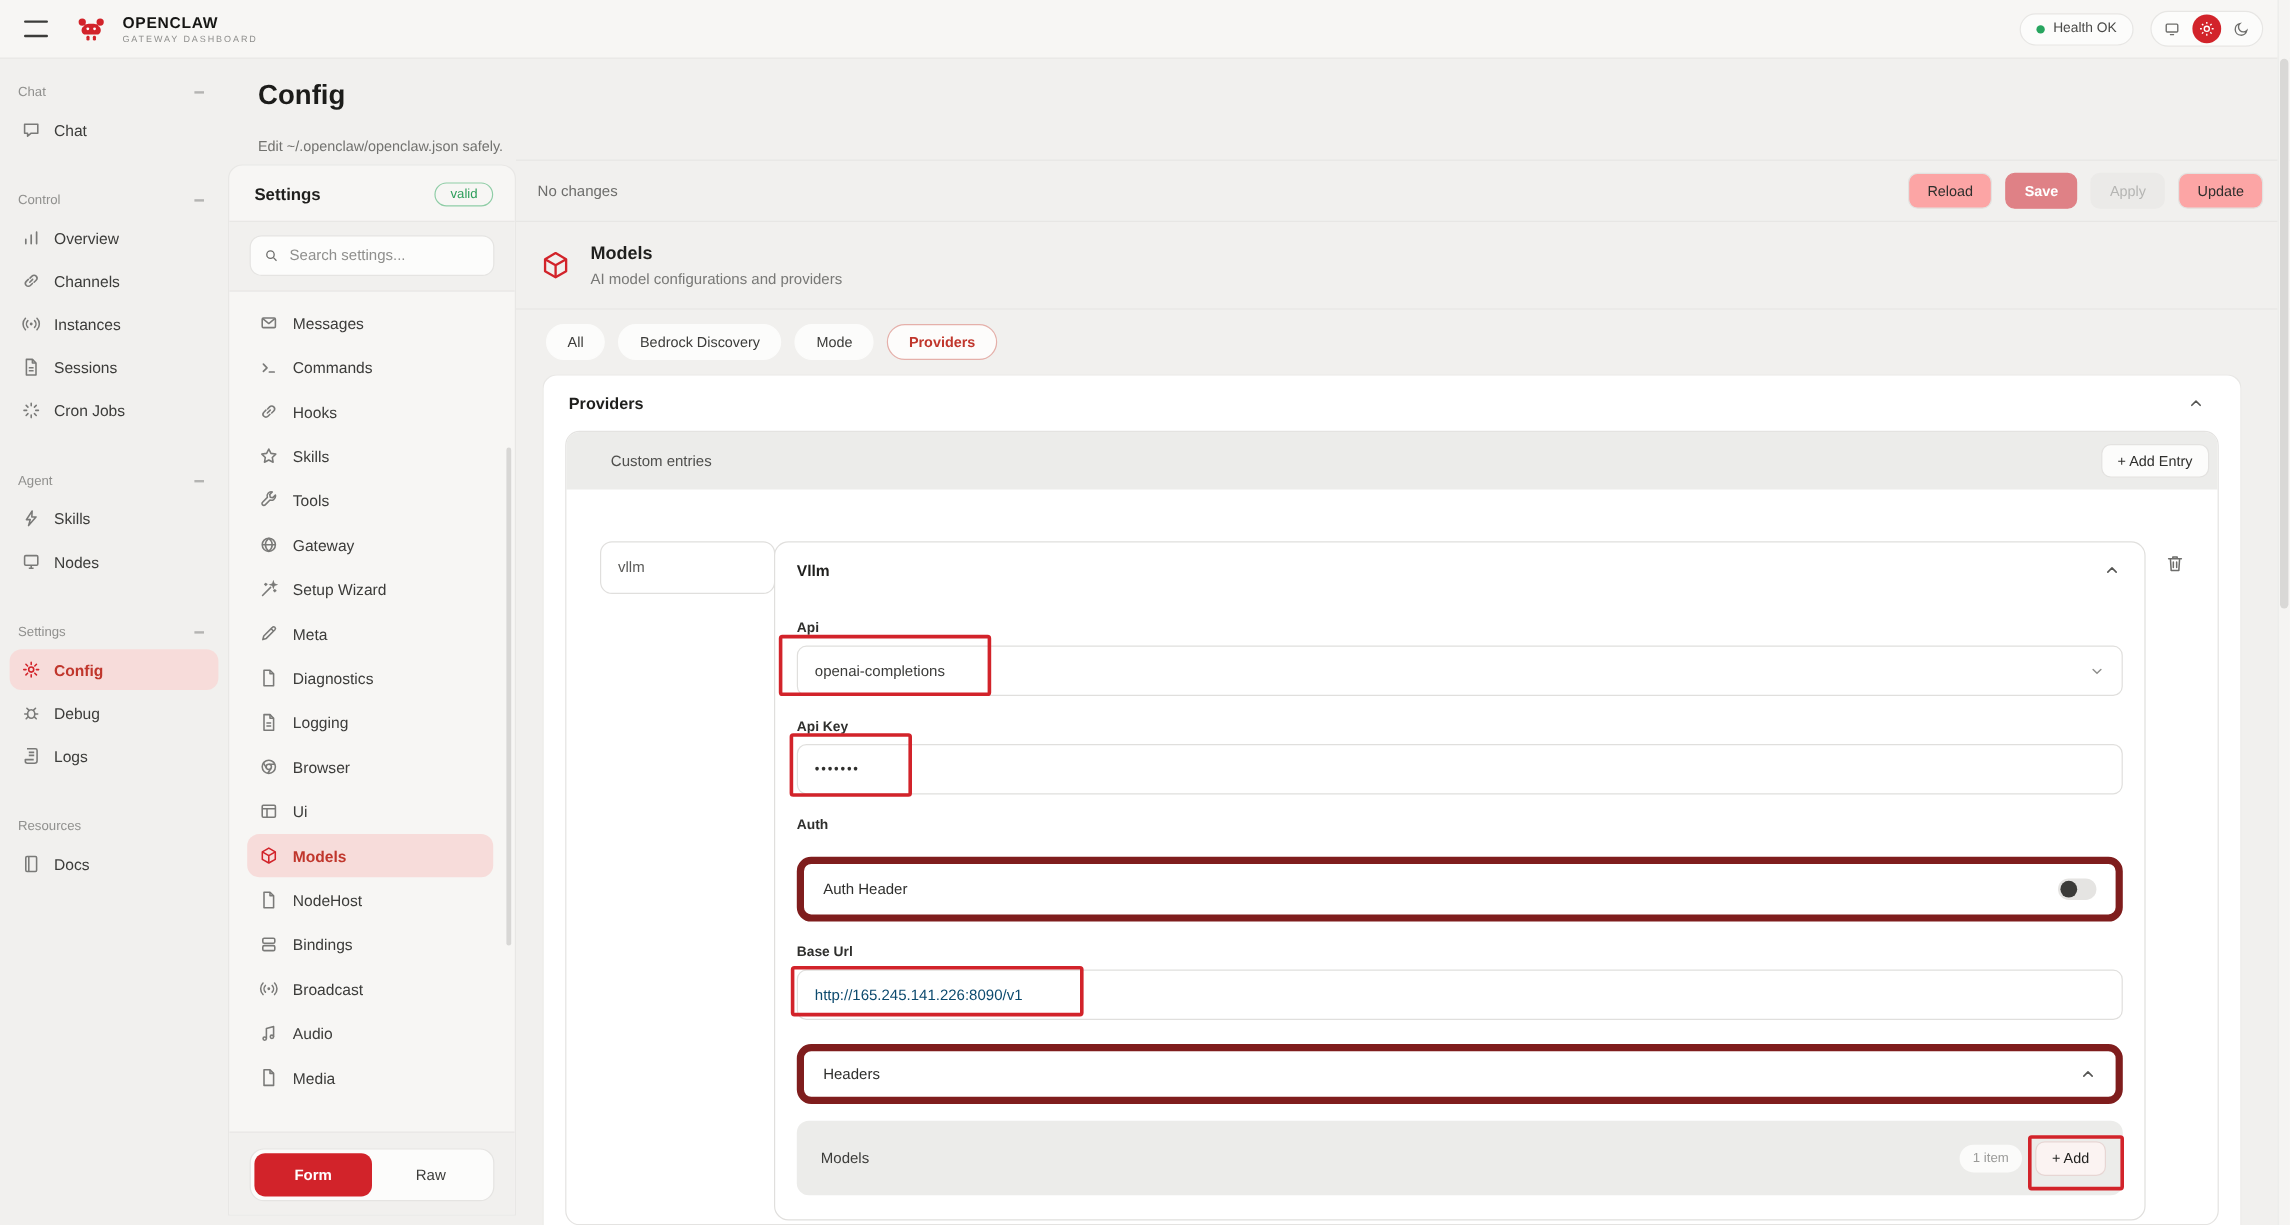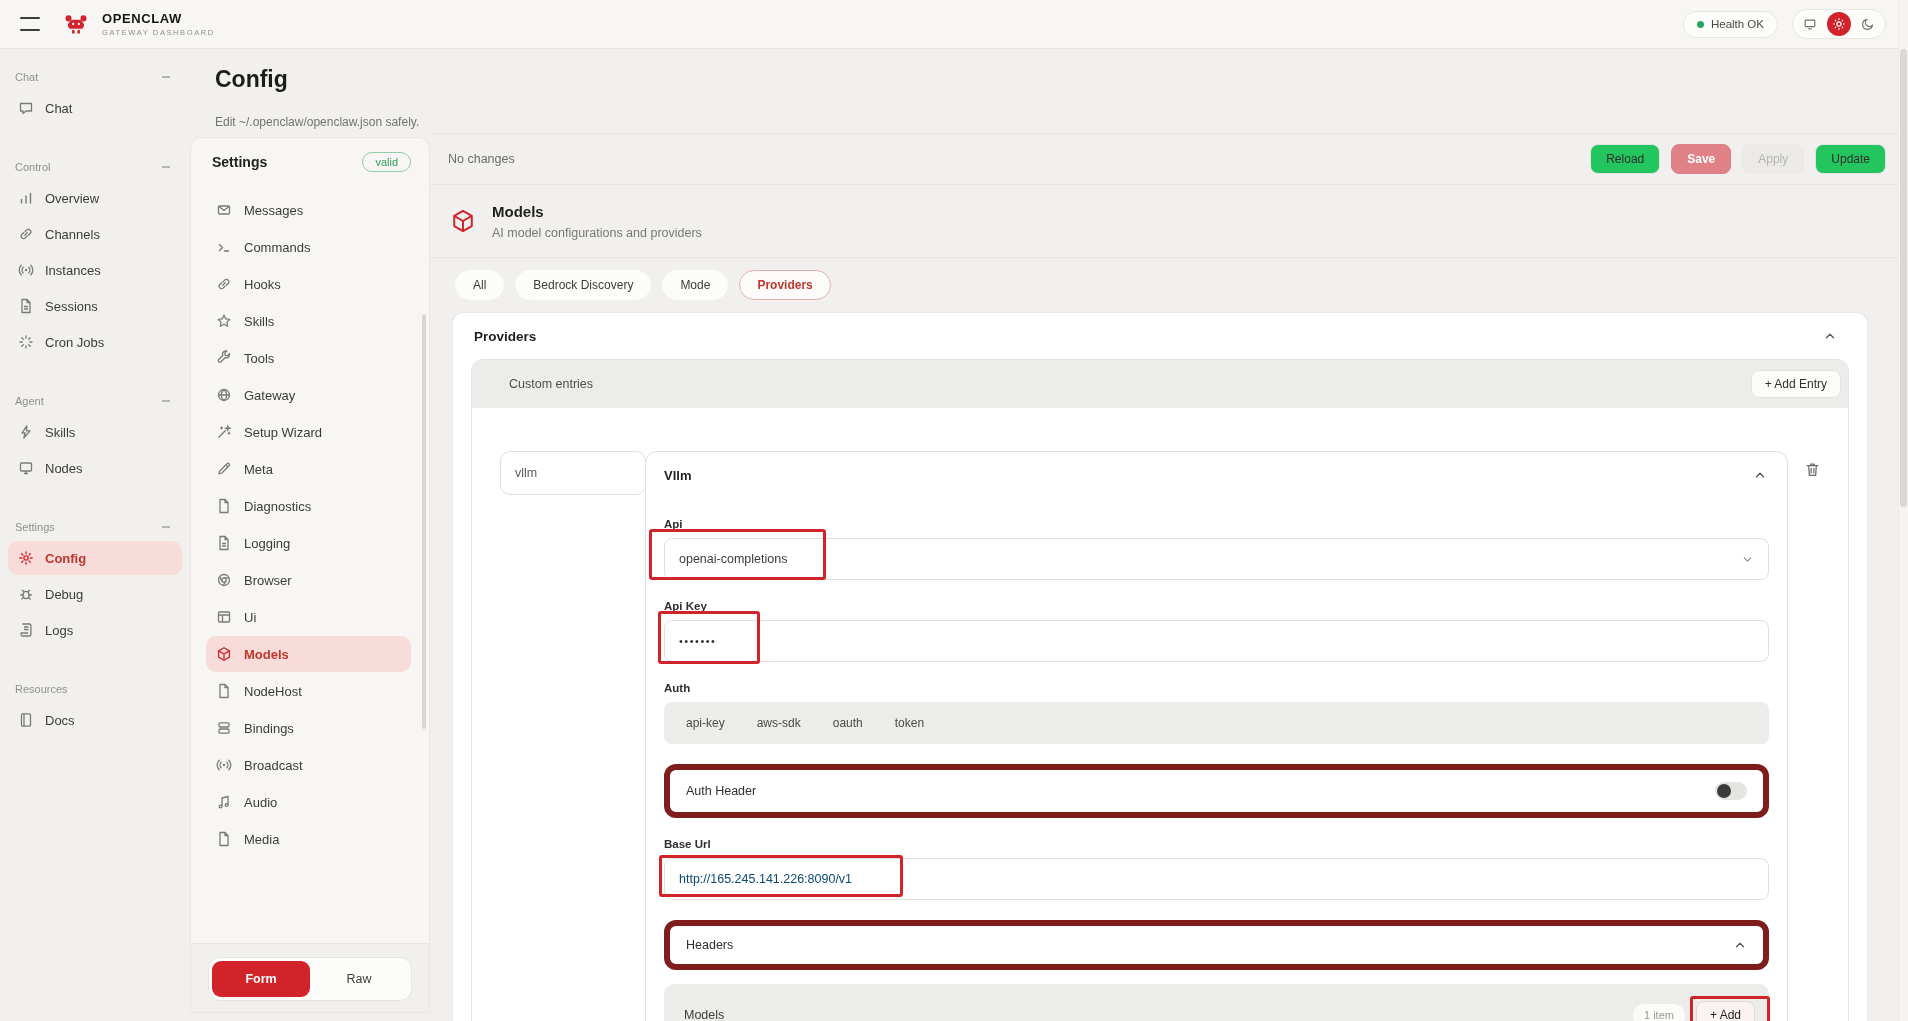--- a/index.html
+++ b/index.html
@@ -94,21 +94,21 @@
   
   .main { position:absolute; left:430px; top:133px; right:0; bottom:0; display:flex; flex-direction:column; }
   .toolbar-row {
     height:52px; flex:none; border-top:1px solid #e7e6e4; border-bottom:1px solid #e7e6e4;
     display:flex; align-items:center; padding:0 22px 0 18px;
   }
   .toolbar-status { font-size:12.5px; color:#6d6d6b; }
   .toolbar-btns { margin-left:auto; display:flex; gap:11px; }
   .tb-btn {
     height:30px; padding:0 15px; border-radius:8px; font-size:12px; font-family:inherit;
-    background:#22c55e; border:1px solid #e3e2e0; color:#2f2f2d; cursor:pointer;
+    background:#fca5a5; border:1px solid #e3e2e0; color:#2f2f2d; cursor:pointer;
   }
   .tb-btn.save { background:#df8186; border-color:#df8186; color:#fff; font-weight:bold; }
   .tb-btn.apply { background:#ebeae8; border-color:#ebeae8; color:#b5b5b3; }
 
   .models-head { height:72px; flex:none; display:flex; align-items:center; padding-left:20px; gap:16px; }
   .models-head .cube { color:#d2232a; }
   .mh-title { font-size:15px; font-weight:bold; color:#1f1f1d; }
   .mh-sub { font-size:12.5px; color:#77;  color:#787876; margin-top:6px; }
 
   .tabs-row { height:55px; flex:none; border-top:1px solid #e7e6e4; display:flex; align-items:center; gap:11px; padding-left:25px; }
@@ -364,20 +364,29 @@
   <section class="page-head">
     <div class="page-title">Config</div>
     <div class="page-sub">Edit ~/.openclaw/openclaw.json safely.</div>
   </section>
 
   <div class="settings-panel">
     <div class="sp-title-row">
       <span class="sp-title">Settings</span>
       <span class="valid-badge">valid</span>
     </div>
+    <div class="sp-search-row">
+      <div class="sp-search">
+        <svg class="ic14" viewBox="0 0 16 16" fill="none" stroke="currentColor" stroke-width="1.4" style="color:#6d6d6b">
+            <circle cx="7" cy="7" r="4"></circle>
+            <path d="M10.2 10.2 13.5 13.5"></path>
+          </svg>
+        <input placeholder="Search settings..." style="">
+      </div>
+    </div>
     <div class="sp-list">
       <div class="sp-item">
         <svg class="ic" viewBox="0 0 16 16" fill="none" stroke="currentColor" stroke-width="1.3" stroke-linejoin="round">
             <rect x="2.5" y="4" width="11" height="8" rx="1"></rect>
             <path d="M3 4.6l5 4 5-4"></path>
           </svg>
         <span>Messages</span>
       </div>
       <div class="sp-item">
         <svg class="ic" viewBox="0 0 16 16" fill="none" stroke="currentColor" stroke-width="1.4" stroke-linecap="round" stroke-linejoin="round">
@@ -571,26 +580,20 @@
                   </svg>
               </div>
 
               <div class="fld-label">Api Key</div>
               <div class="fld-input">
                 <div class="anno anno-key"></div>
                 <input class="dots" value="•••••••" style="">
               </div>
 
               <div class="fld-label">Auth</div>
-              <div class="auth-bar">
-                <span>api-key</span>
-                <span>aws-sdk</span>
-                <span>oauth</span>
-                <span>token</span>
-              </div>
 
               <div class="inline-card">
                 <span class="ic-label">Auth Header</span>
                 <div class="toggle">
                     <div class="knob"></div>
                   </div>
               </div>
 
               <div class="fld-label">Base Url</div>
               <div class="fld-input">

